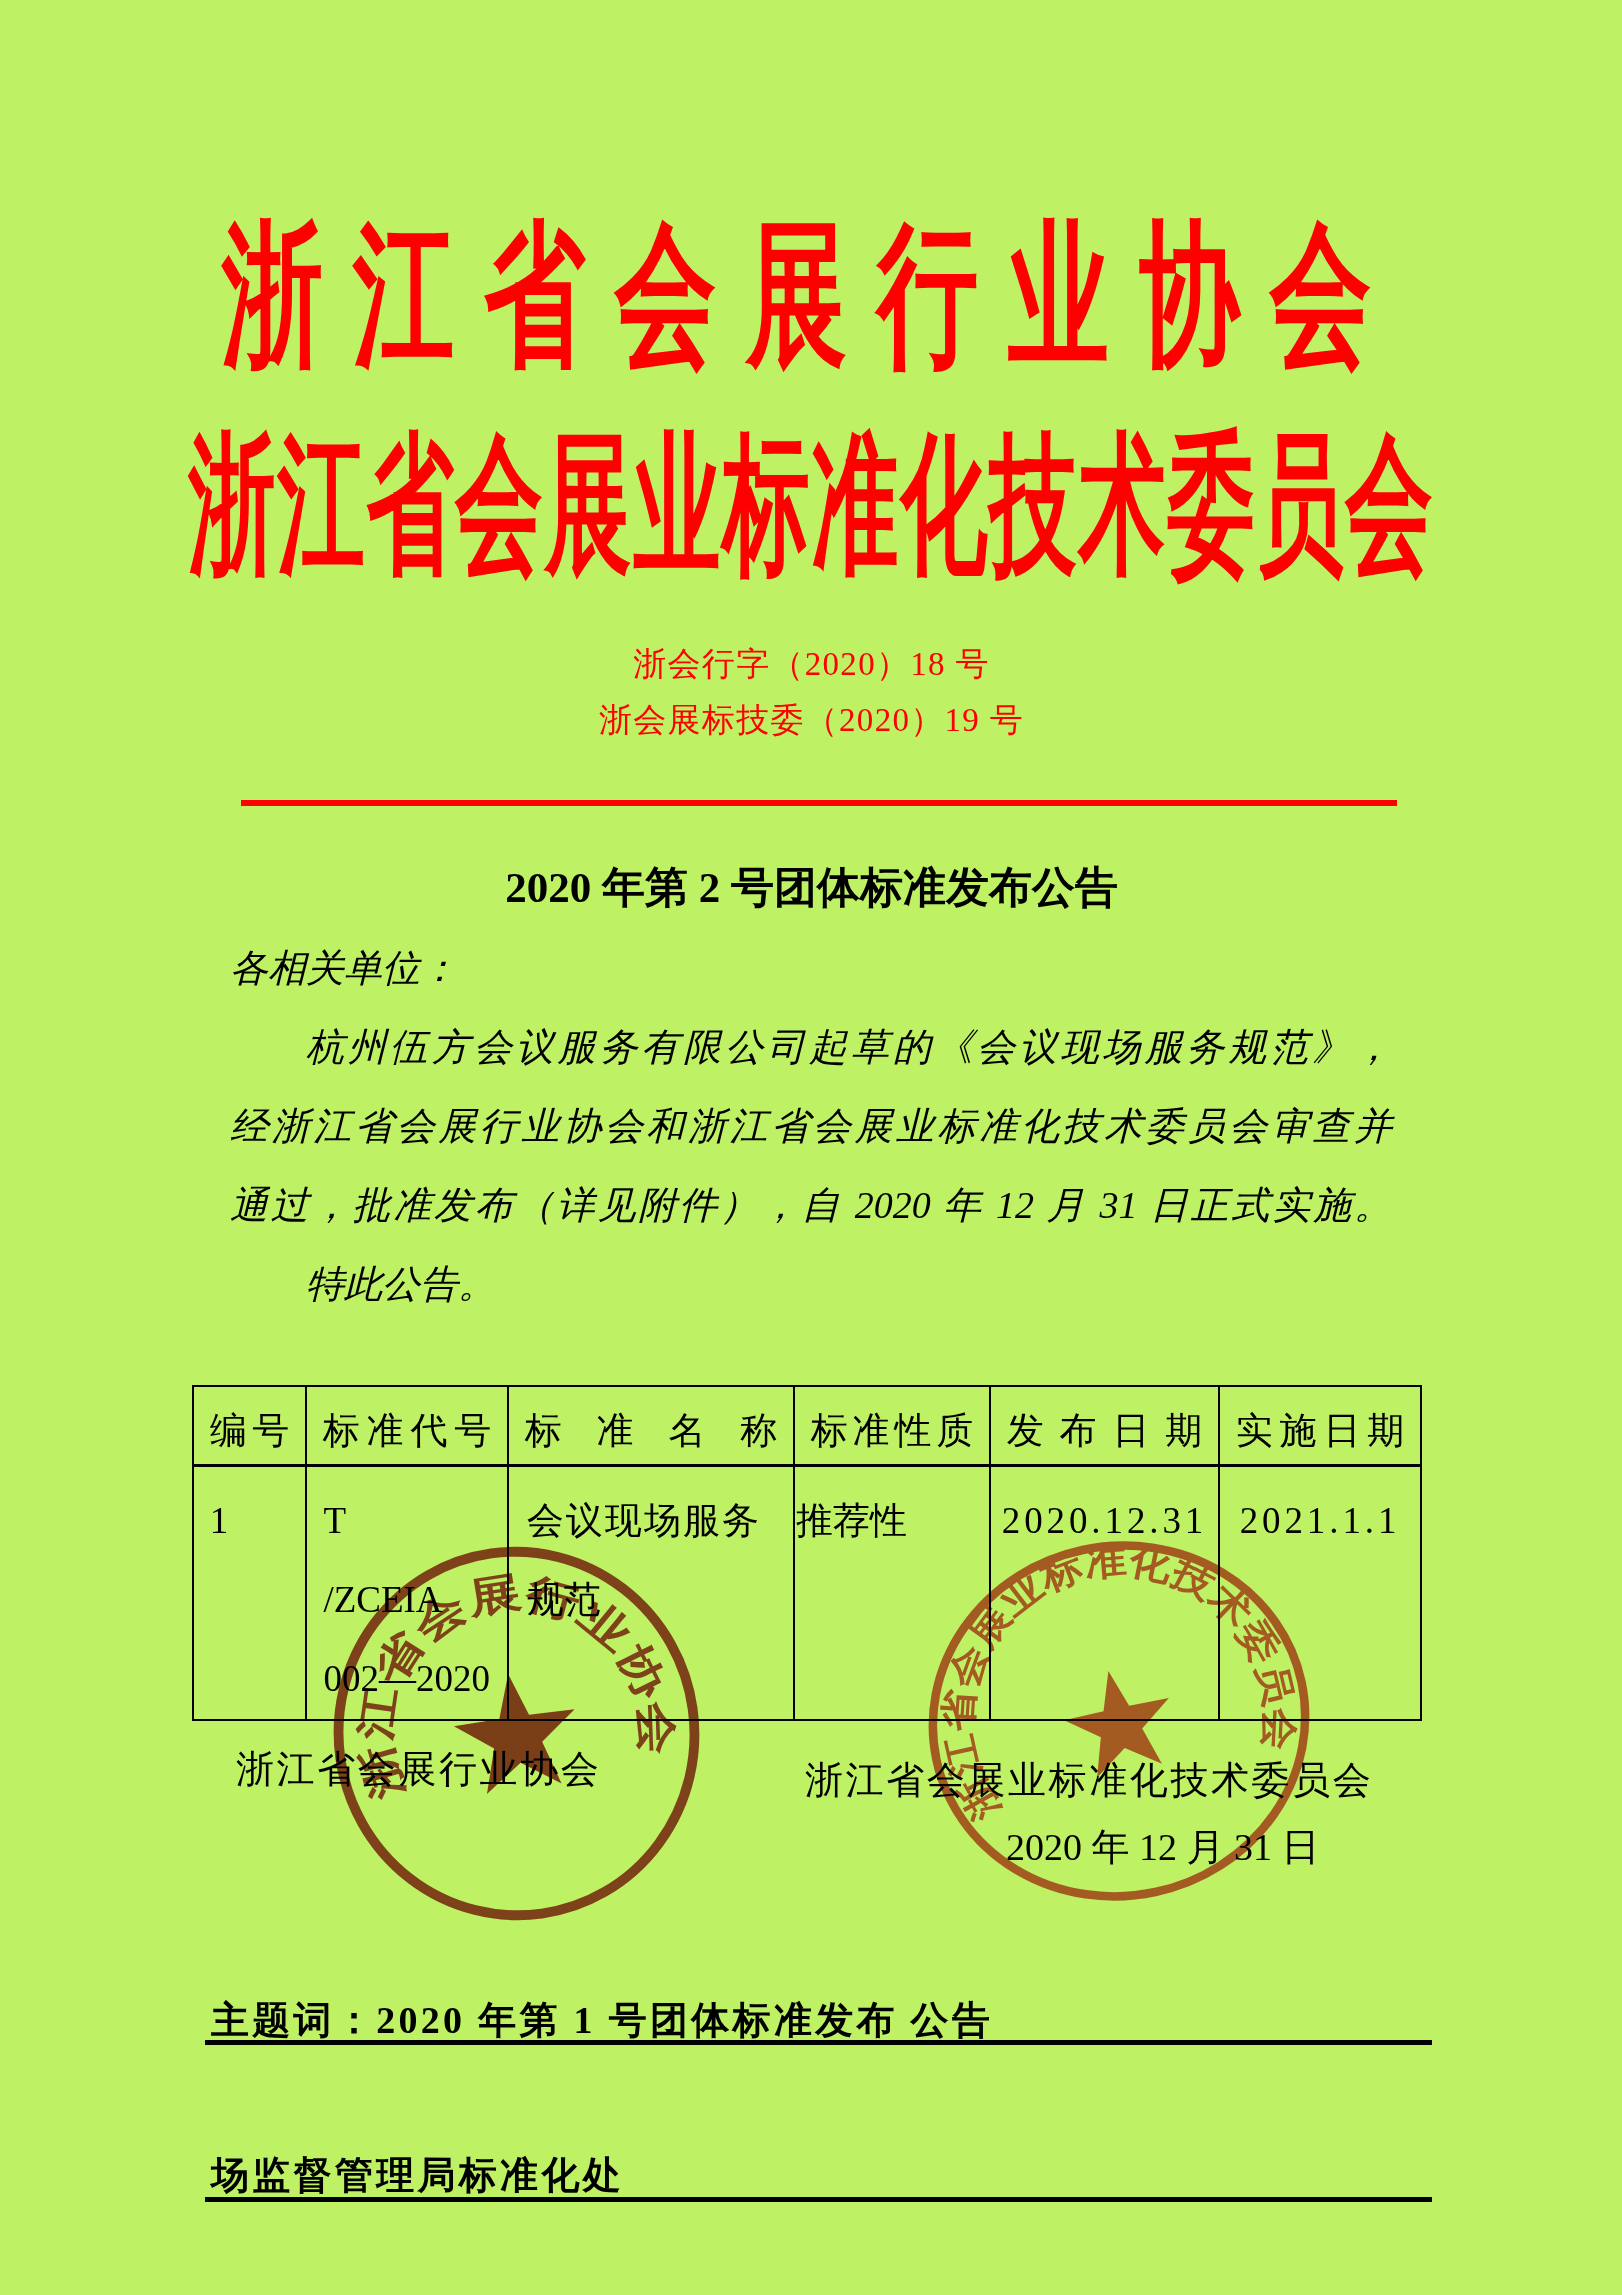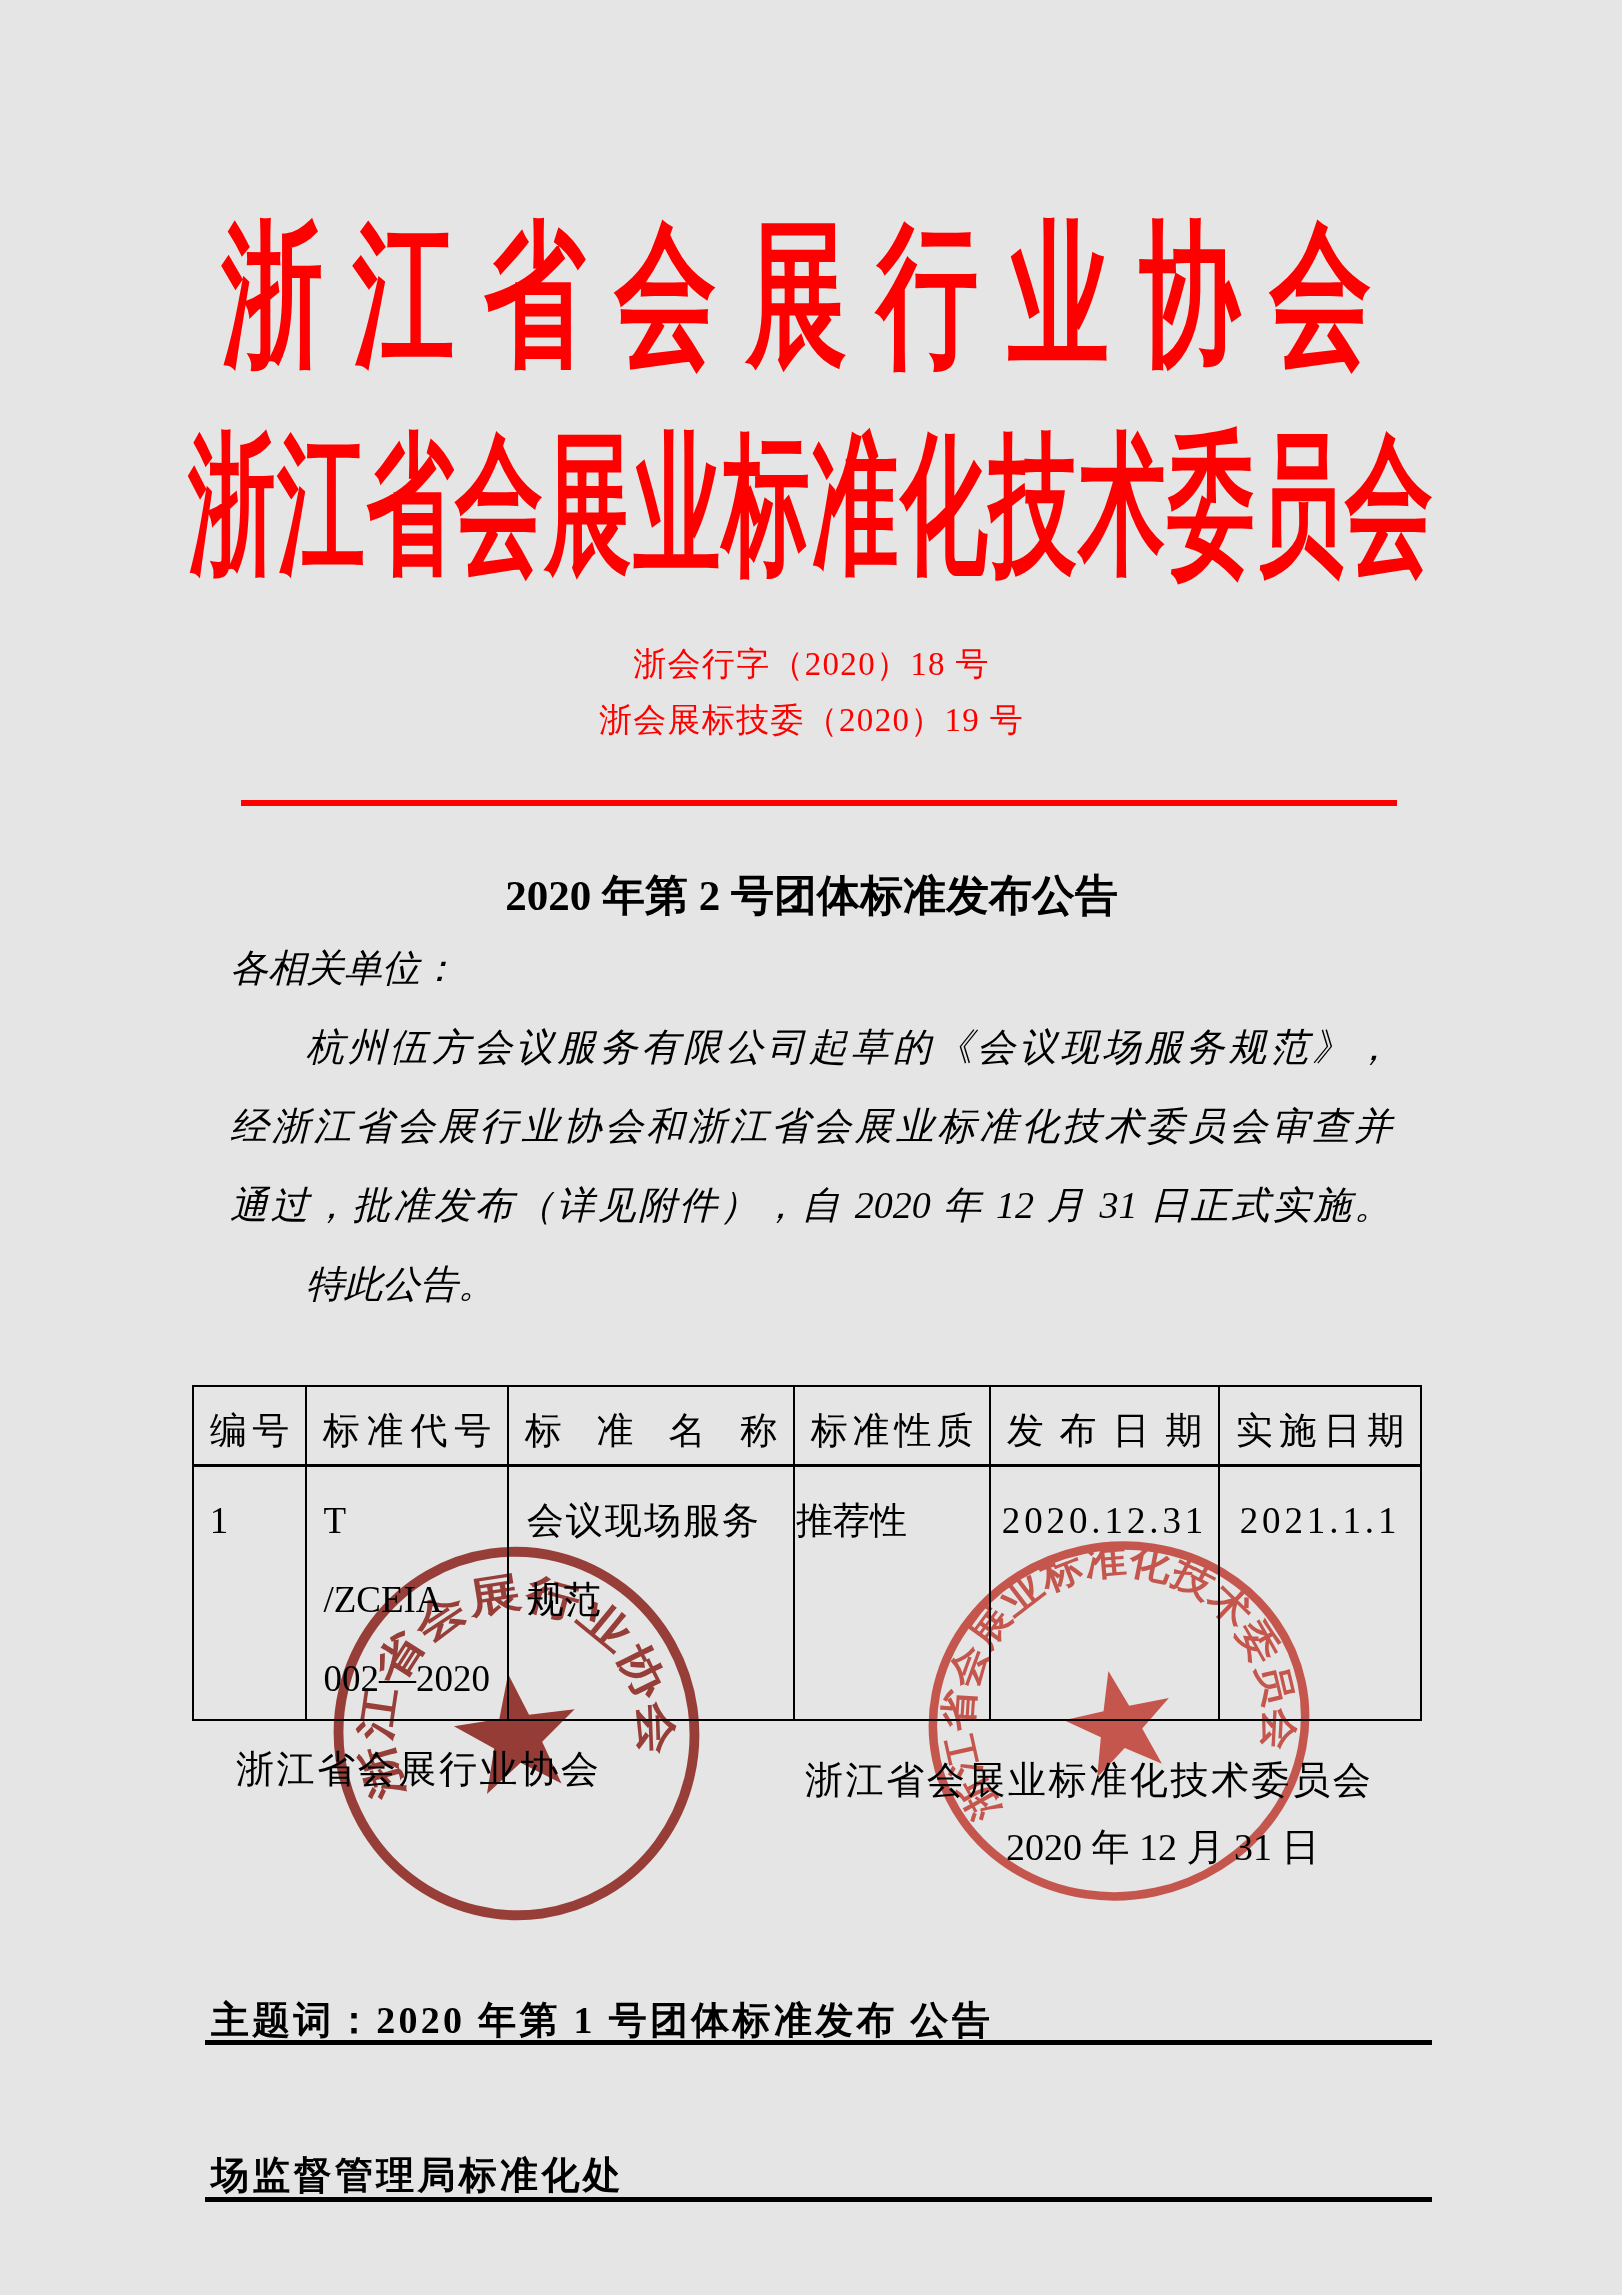--- a/index.html
+++ b/index.html
@@ -1,19 +1,19 @@
 <!DOCTYPE html>
 <html style="font-size:10.5px"><head>
 <meta charset="utf-8">
 <style>
   html,body{margin:0;padding:0;background:#888;}
   .page{
     position:relative;
     width:1623px;height:2295px;
-    background:#e5e5e5;
+    background:#bef264;
     overflow:hidden;
     font-family:"Liberation Serif","DejaVu Serif",serif;
     color:#000;
   }
   
   .org-line1{
     position:absolute;top:216px;left:0;width:100%;
     text-align:center;color:#ff0000;font-weight:bold;
     font-size:101px;letter-spacing:30px;line-height:105px;
     transform:scaleY(1.55);transform-origin:center top;
@@ -33,21 +33,21 @@
   }
   .doc-no1{top:645px;}
   .doc-no2{top:701px;}
   .red-rule{
     position:absolute;top:800px;left:241px;width:1156px;height:5.9px;
     background:#ff0000;
   }
   
   .notice-title{
     position:absolute;top:862px;left:0;width:100%;
-    text-align:center;font-size:43px;font-weight:bold;line-height:52px;margin-top:8px;
+    text-align:center;font-size:43px;font-weight:bold;line-height:52px;
   }
   .body-block{
     position:absolute;top:929px;left:230px;width:1162px;
     font-size:38px;line-height:79px;font-style:italic;
   }
   .bline{height:79px;white-space:nowrap;}
   .bline.just{white-space:normal;text-align:justify;text-align-last:justify;}
   .indent{text-indent:76px;}
   
   .std-table{

